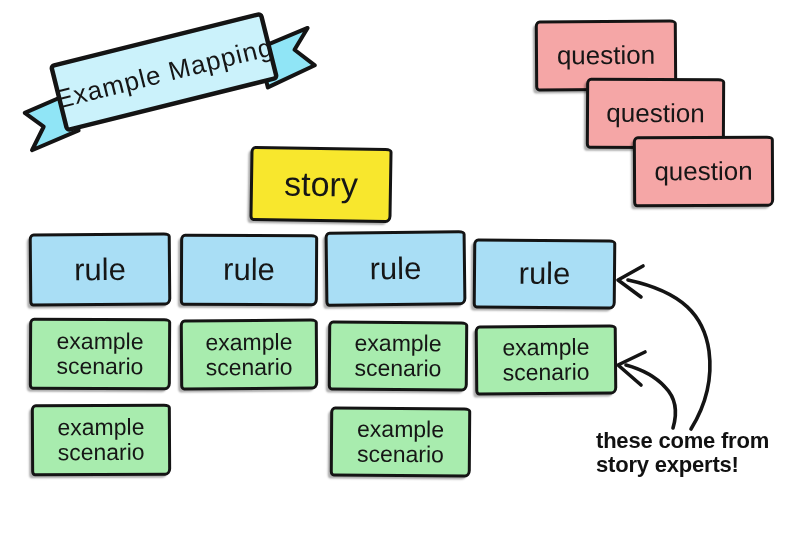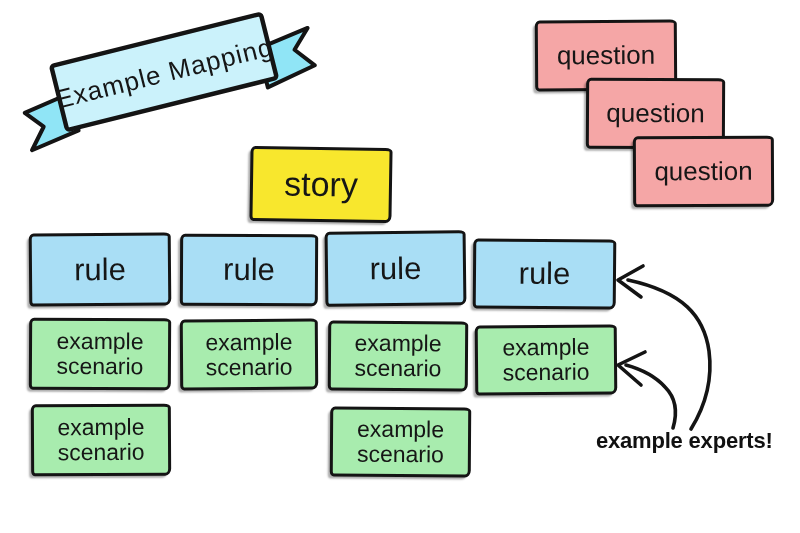--- a/index.html
+++ b/index.html
@@ -126,16 +126,17 @@
       <path d="M 691 429 C 704 408 713 382 709 351 C 704 316 683 292 628 280"></path>
       <path d="M 643 266 L 618 280 L 641 297"></path>
     </g>
     <g>
       <path d="M 673 428 C 678 411 675 397 665 387 C 656 377 644 370 626 365"></path>
       <path d="M 645 352 L 618 365 L 641 385"></path>
     </g>
   </svg>
 
   <div class="annotation">
-    <div>example experts!</div>
+    <div>these come from</div>
+    <div>story experts!</div>
   </div>
 
 </div>
 
 </body></html>

